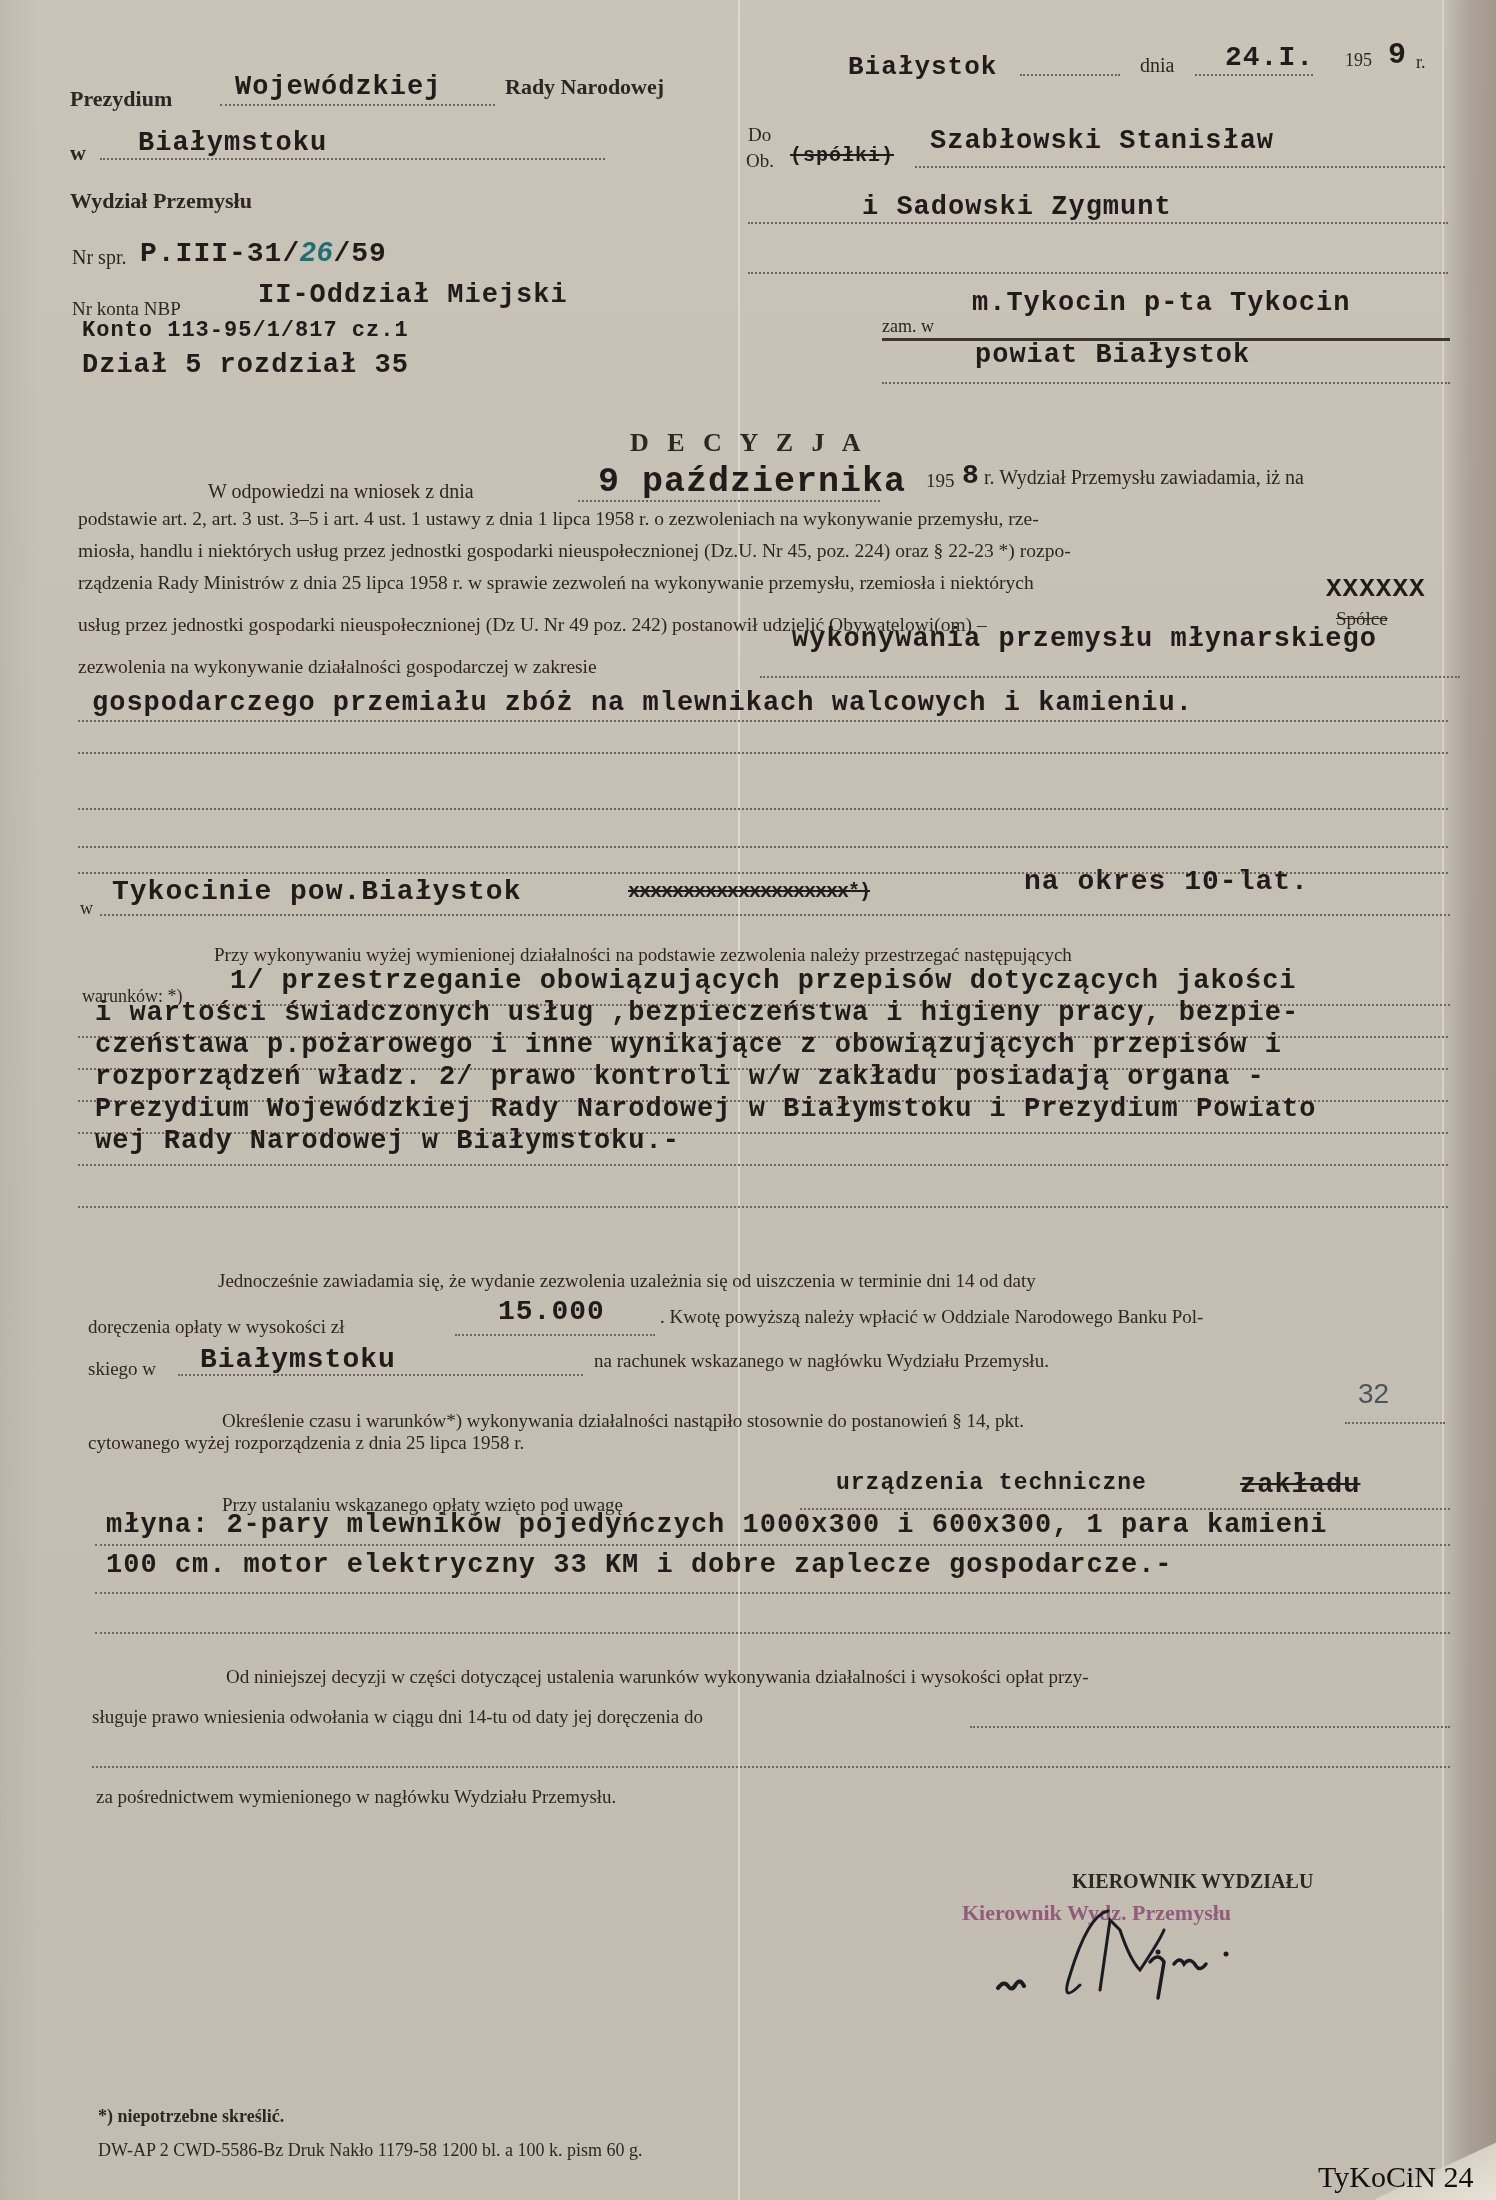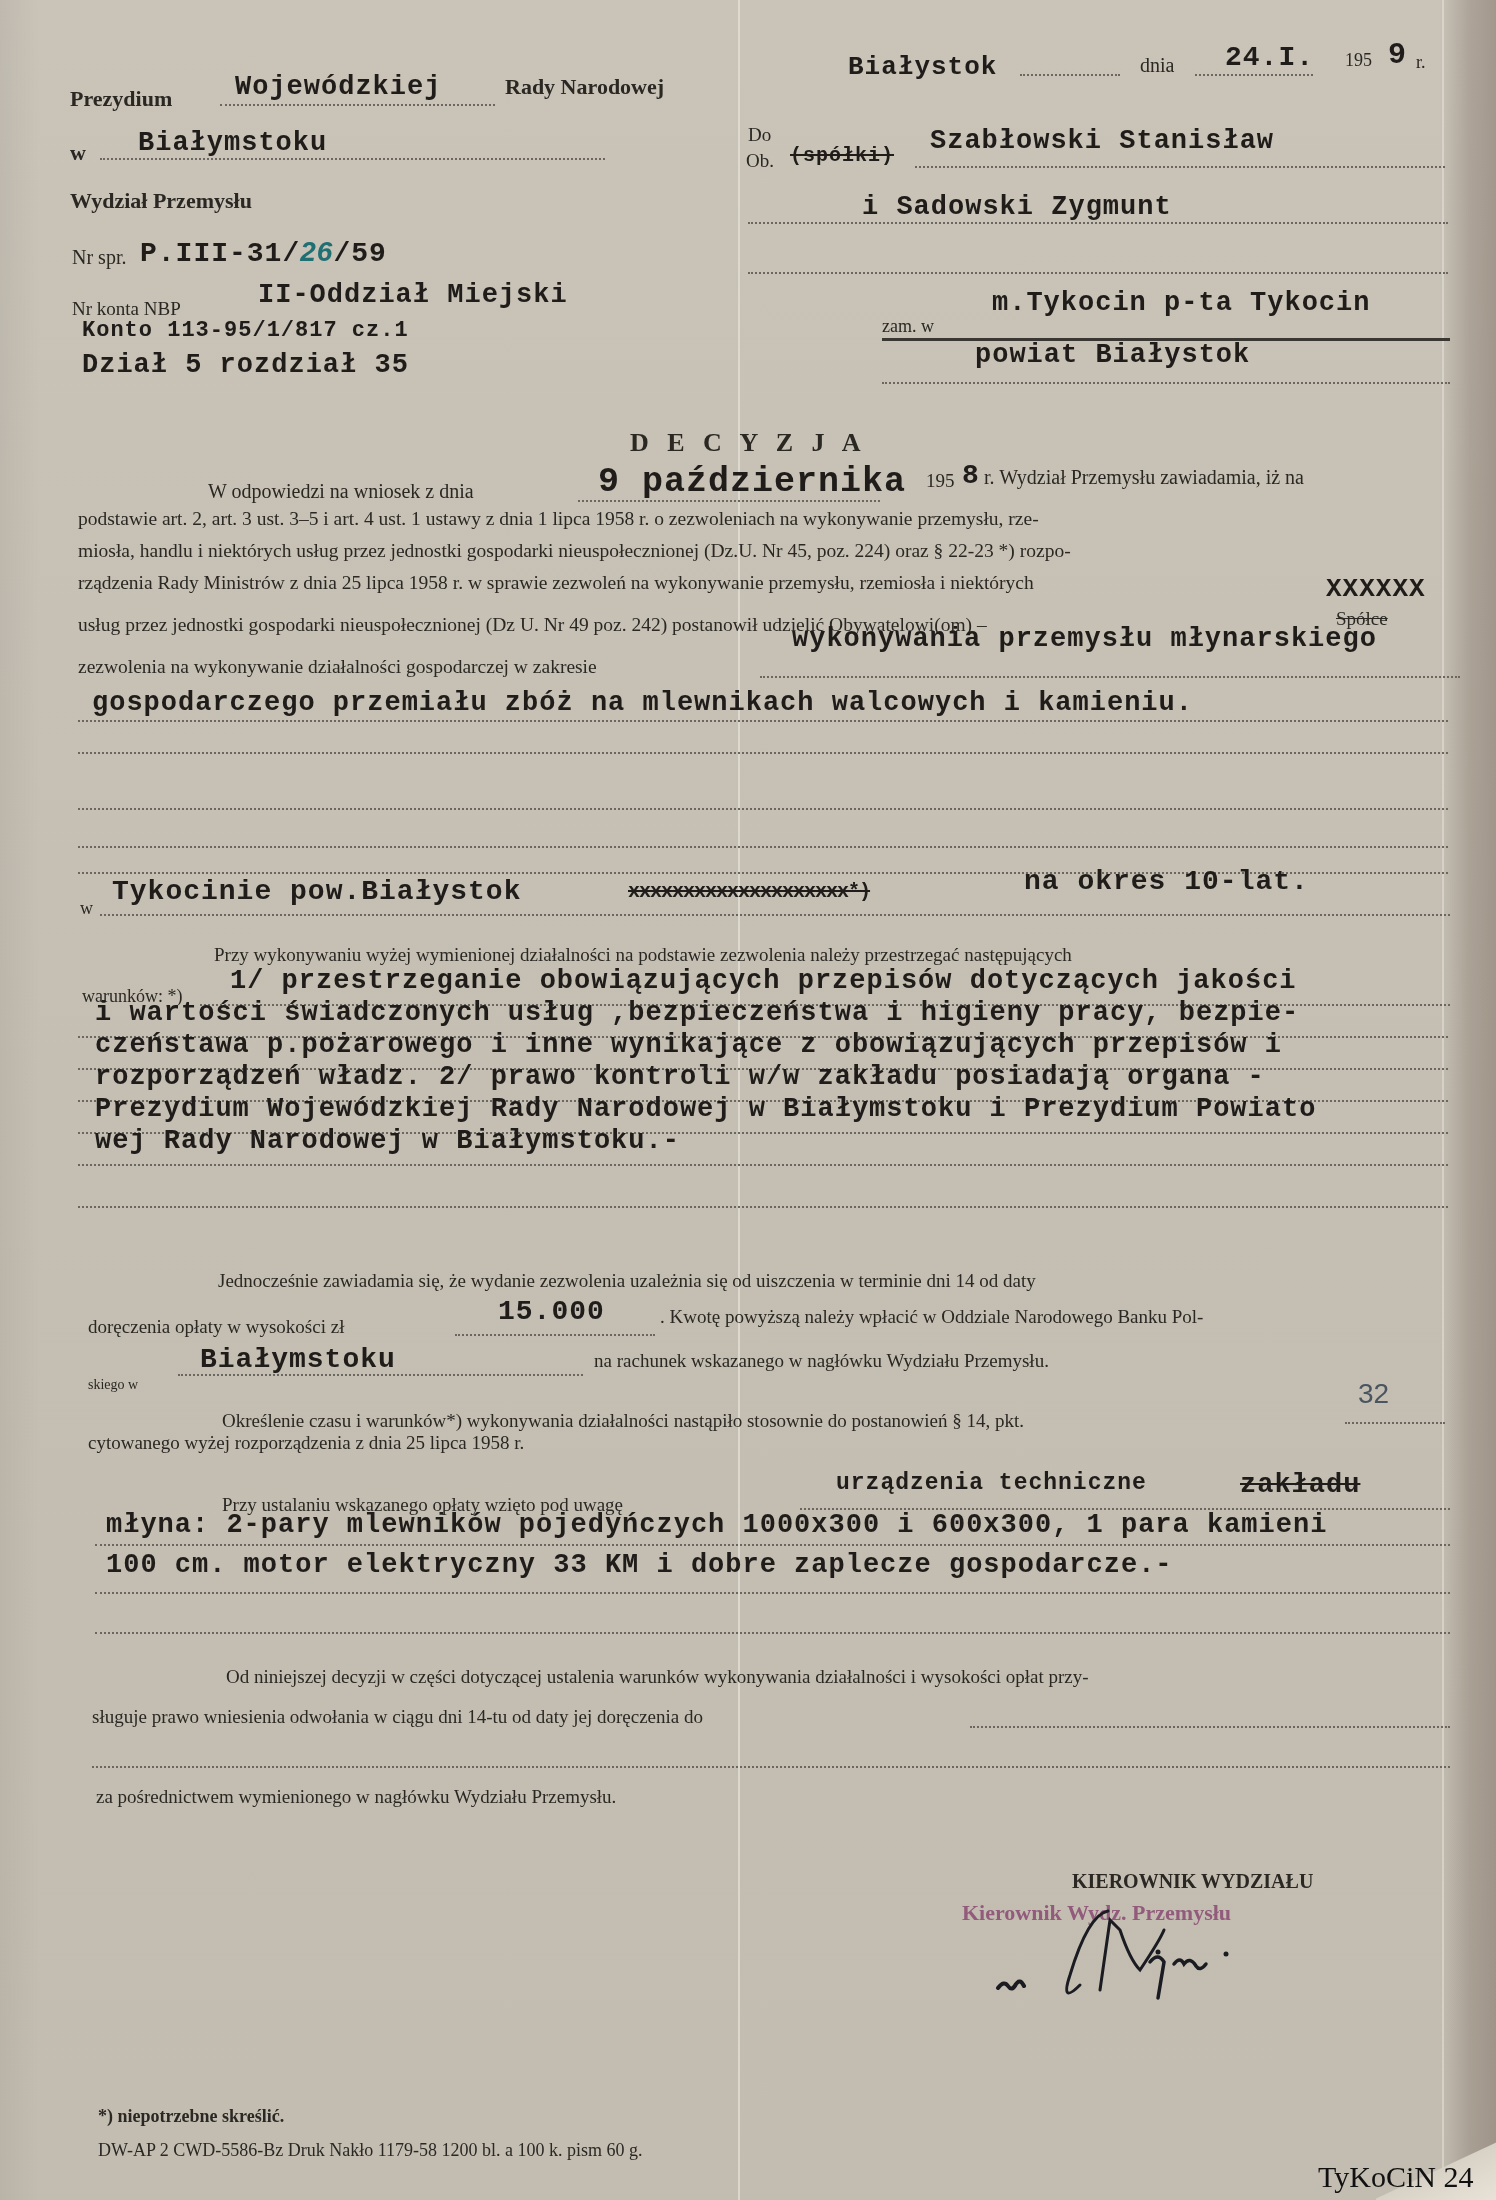--- a/index.html
+++ b/index.html
@@ -69,21 +69,21 @@
   <div class="abs type struck" style="left:790px;top:144px;font-size:20px;">(spółki)</div>
   <div class="dots" style="left:915px;top:166px;width:530px;"></div>
   <div class="abs type" style="left:930px;top:126px;font-size:27px;">Szabłowski Stanisław</div>
 
   <div class="dots" style="left:748px;top:222px;width:700px;"></div>
   <div class="abs type" style="left:862px;top:192px;font-size:27px;">i Sadowski Zygmunt</div>
 
   <div class="dots" style="left:748px;top:272px;width:700px;"></div>
 
   <div class="abs print" style="left:882px;top:316px;font-size:18px;">zam. w</div>
-  <div class="abs type" style="left:992px;top:288px;font-size:27px;">m.Tykocin p-ta Tykocin</div>
+  <div class="abs type" style="left:972px;top:288px;font-size:27px;">m.Tykocin p-ta Tykocin</div>
   <div style="position:absolute;left:882px;top:338px;width:568px;height:3px;background:#3a3632;"></div>
   <div class="abs type" style="left:975px;top:340px;font-size:27px;">powiat Białystok</div>
   <div class="dots" style="left:882px;top:382px;width:568px;"></div>
 
   <div class="abs print-b" style="left:630px;top:428px;font-size:26px;letter-spacing:6px;">D E C Y Z J A</div>
 
   <div class="abs print" style="left:208px;top:480px;font-size:20px;">W odpowiedzi na wniosek z dnia</div>
   <div class="dots" style="left:578px;top:500px;width:302px;"></div>
   <div class="abs type" style="left:598px;top:462px;font-size:35px;">9 października</div>
   <div class="abs print" style="left:926px;top:470px;font-size:19px;">195</div>
@@ -129,21 +129,21 @@
   <div class="abs type" style="left:95px;top:1094px;font-size:27px;">Prezydium Wojewódzkiej Rady Narodowej w Białymstoku i Prezydium Powiato</div>
   <div class="dots" style="left:78px;top:1164px;width:1370px;"></div>
   <div class="abs type" style="left:95px;top:1126px;font-size:27px;">wej Rady Narodowej w Białymstoku.-</div>
   <div class="dots" style="left:78px;top:1206px;width:1370px;"></div>
 
   <div class="abs print" style="left:218px;top:1270px;font-size:19px;">Jednocześnie zawiadamia się, że wydanie zezwolenia uzależnia się od uiszczenia w terminie dni 14 od daty</div>
   <div class="abs print" style="left:88px;top:1316px;font-size:19px;">doręczenia opłaty w wysokości zł</div>
   <div class="dots" style="left:455px;top:1334px;width:200px;"></div>
   <div class="abs type" style="left:498px;top:1296px;font-size:28px;">15.000</div>
   <div class="abs print" style="left:660px;top:1306px;font-size:19px;">. Kwotę powyższą należy wpłacić w Oddziale Narodowego Banku Pol-</div>
-  <div class="abs print" style="left:88px;top:1358px;font-size:14px;margin-top:19px;">skiego w</div>
+  <div class="abs print" style="left:88px;top:1358px;font-size:19px;">skiego w</div>
   <div class="dots" style="left:178px;top:1374px;width:405px;"></div>
   <div class="abs type" style="left:200px;top:1344px;font-size:28px;">Białymstoku</div>
   <div class="abs print" style="left:594px;top:1350px;font-size:19px;">na rachunek wskazanego w nagłówku Wydziału Przemysłu.</div>
 
   <div class="abs print" style="left:222px;top:1410px;font-size:19px;">Określenie czasu i warunków*) wykonywania działalności nastąpiło stosownie do postanowień § 14, pkt.</div>
   <div class="dots" style="left:1345px;top:1422px;width:100px;"></div>
   <div class="abs hand" style="left:1358px;top:1378px;font-size:28px;">32</div>
   <div class="abs print" style="left:88px;top:1432px;font-size:19px;">cytowanego wyżej rozporządzenia z dnia 25 lipca 1958 r.</div>
 
   <div class="abs print" style="left:222px;top:1494px;font-size:19px;">Przy ustalaniu wskazanego opłaty wzięto pod uwagę</div>

